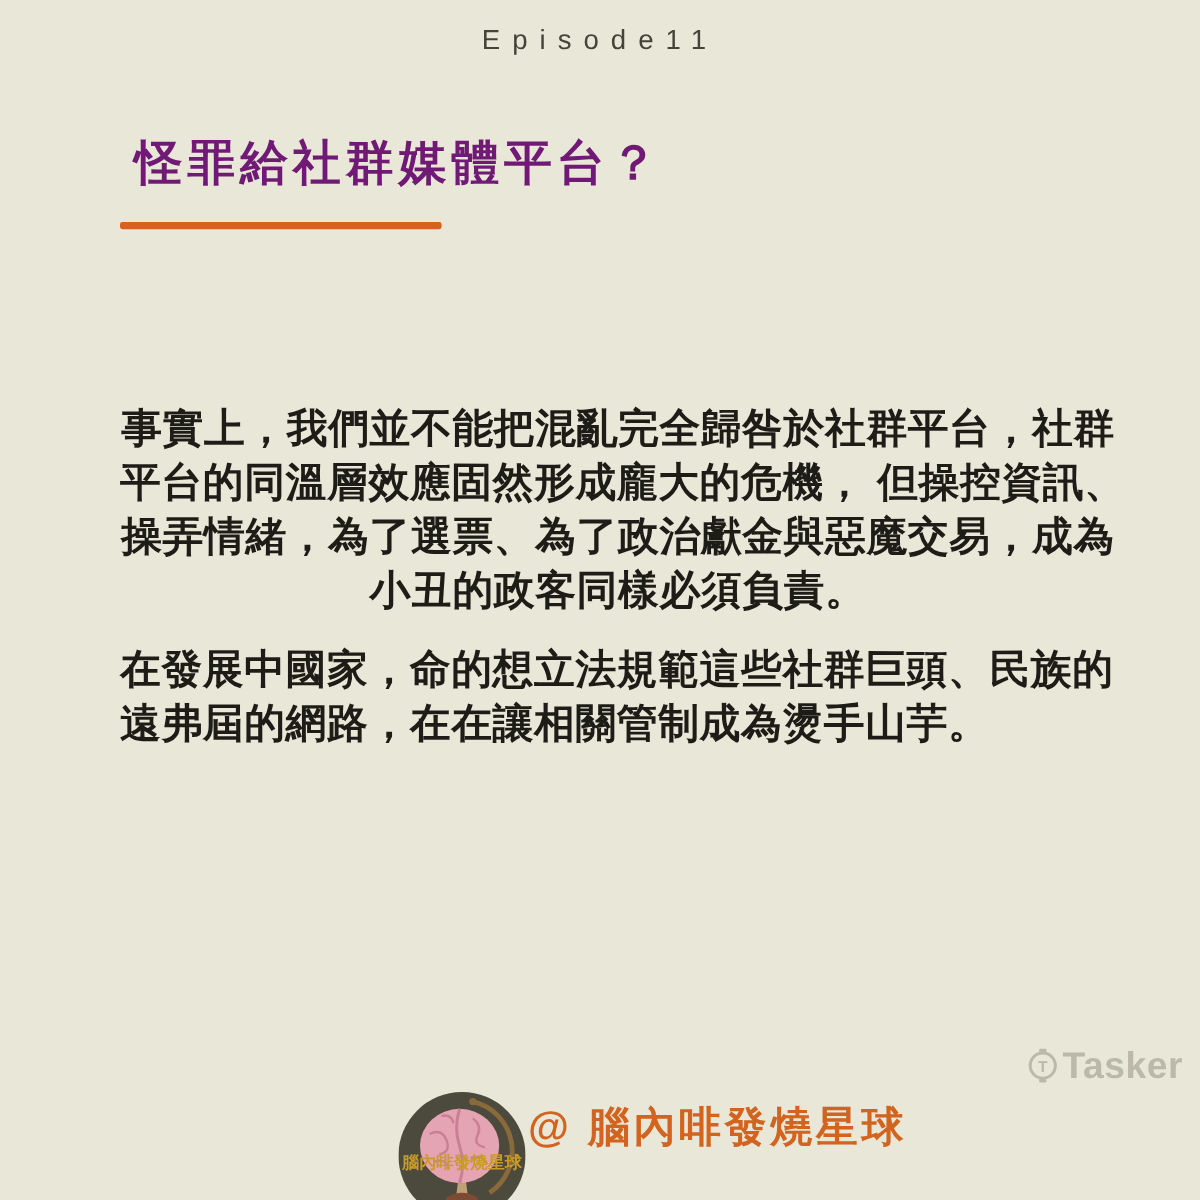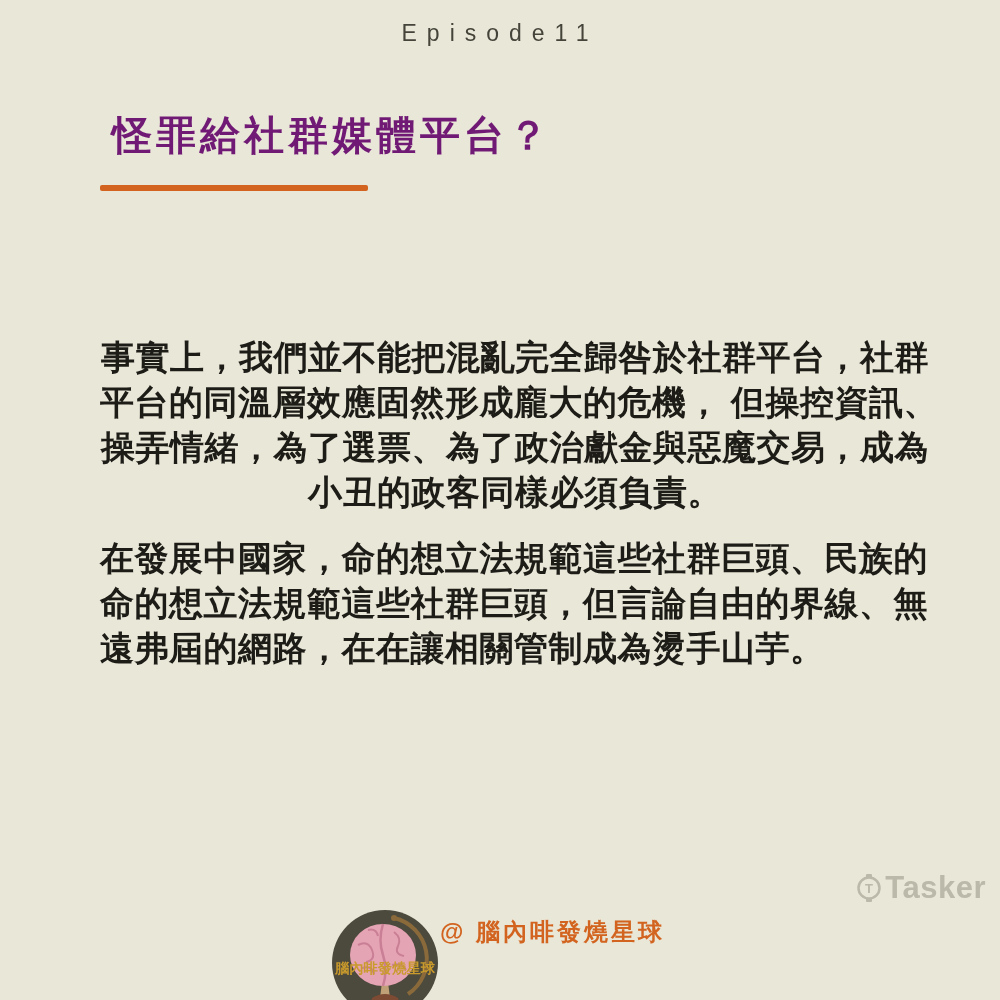--- a/index.html
+++ b/index.html
@@ -54,21 +54,21 @@
   .par2 { top: 536px; }
   .body-line { white-space: pre; }
   .logo-badge {
     position: absolute;
     left: 332px; top: 910px;
     width: 106px; height: 106px;
   }
   .handle {
     position: absolute;
     left: 440px; top: 916px;
-    font-size: 24px;
+    font-size: 35px;
     font-weight: 700;
     letter-spacing: 3px;
     color: #d2641f;
     text-align: right;
   }
   .watermark {
     position: absolute;
     right: 14px; bottom: 14px;
     display: flex; align-items: center; gap: 2px;
     opacity: 0.85;
@@ -92,21 +92,20 @@
 
   <div class="body-par par1">
     <div class="body-line">事實上，我們並不能把混亂完全歸咎於社群平台，社群</div>
     <div class="body-line">平台的同溫層效應固然形成龐大的危機， 但操控資訊、</div>
     <div class="body-line">操弄情緒，為了選票、為了政治獻金與惡魔交易，成為</div>
     <div class="body-line">小丑的政客同樣必須負責。</div>
   </div>
 
   <div class="body-par par2">
     <div class="body-line">在發展中國家，命的想立法規範這些社群巨頭、民族的</div>
-    <div class="body-line">命的想立法規範這些社群巨頭，但言論自由的界線、無</div>
     <div class="body-line">遠弗屆的網路，在在讓相關管制成為燙手山芋。</div>
   </div>
 
   <div class="logo-badge">
     <svg width="106" height="106" viewBox="0 0 106 106">
 
       <circle cx="53" cy="53" r="53" fill="#4c493d"></circle>
 
       <path d="M 62 8 A 42 42 0 0 1 76 84" fill="none" stroke="#8a6a3a" stroke-width="4"></path>
       <circle cx="62" cy="8" r="3" fill="#8a6a3a"></circle>

